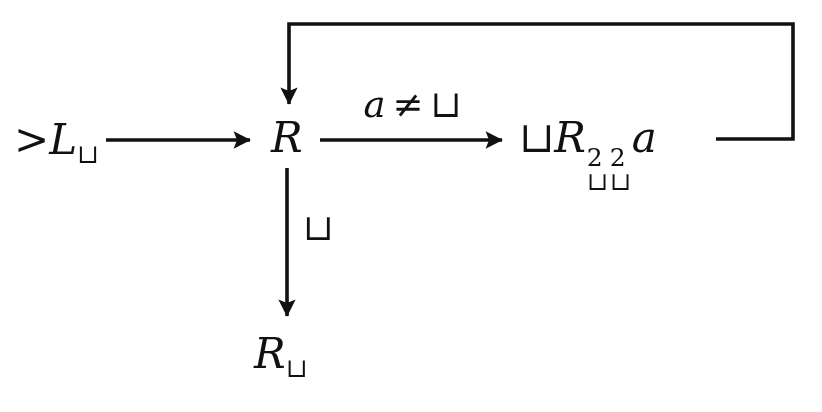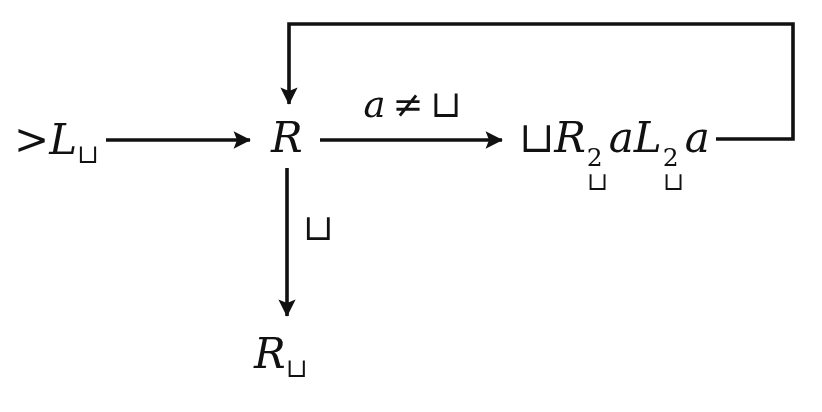--- a/index.html
+++ b/index.html
@@ -46,21 +46,21 @@
 
   <div class="lbl" style="left:14px; top:116px;"><span class="up">&gt;</span><span class="it">L</span><span class="sub">⊔</span></div>
 
   <div class="lbl" style="left:271px; top:114px;"><span class="it">R</span></div>
 
   <div class="lbl cond" style="left:330px; top:84px; width:165px;"><span class="it">a</span><span class="up op">≠</span><span class="up">⊔</span></div>
 
   <div class="lbl" style="left:519px; top:114px;"><span class="up">⊔</span><span class="it">R</span><span class="ss">
         <span class="ss-sup">2</span>
         <span class="ss-sub">⊔</span>
-      </span><span class="it">aL</span><span class="ss">
+      </span><span class="ss">
         <span class="ss-sup">2</span>
         <span class="ss-sub">⊔</span>
       </span><span class="it">a</span></div>
 
   <div class="lbl" style="left:303px; top:208px; font-size:36px;"><span class="up">⊔</span></div>
 
   <div class="lbl" style="left:254px; top:330px;"><span class="it">R</span><span class="sub">⊔</span></div>
 
 </div>
 

